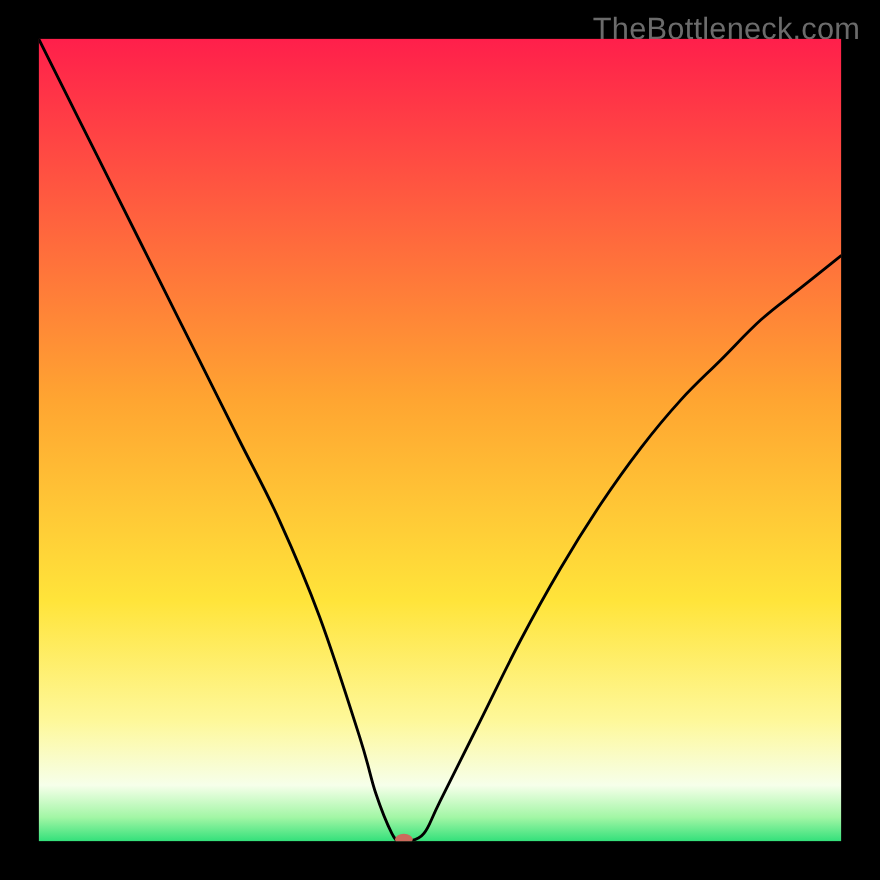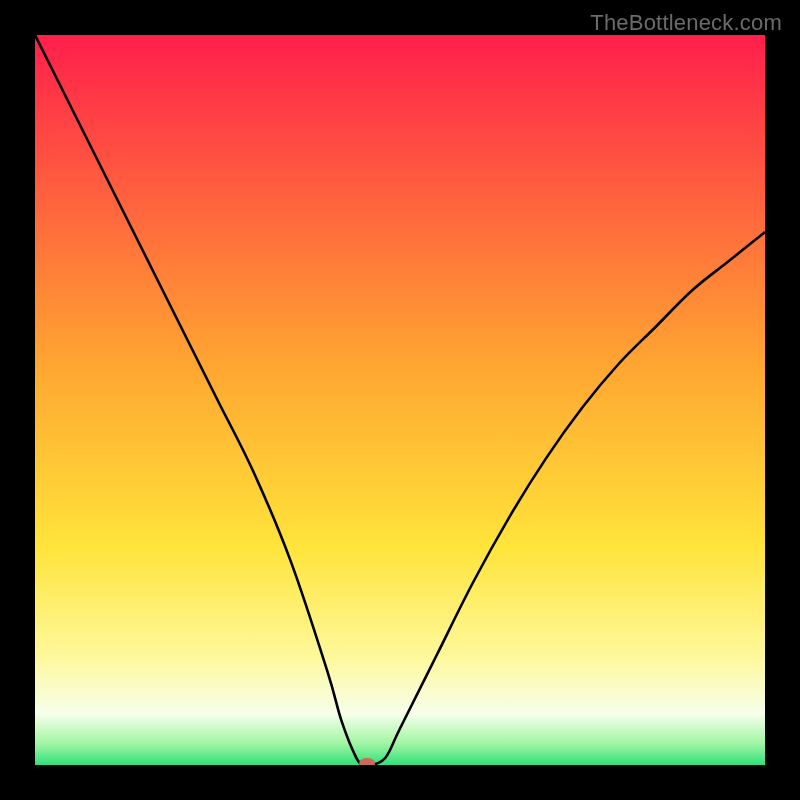--- a/index.html
+++ b/index.html
@@ -23,21 +23,21 @@
     top: 35px;
     width: 730px;
     height: 730px;
     overflow: hidden;
   }
   .watermark {
     position: absolute;
     top: 10px;
     right: 18px;
     color: #6b6b6b;
-    font-size: 22px;
+    font-size: 28px;
     font-weight: 500;
     letter-spacing: 0.2px;
     user-select: none;
   }
   svg { display: block; }
 </style>
 </head>
 <body>
 
 <div class="frame">

